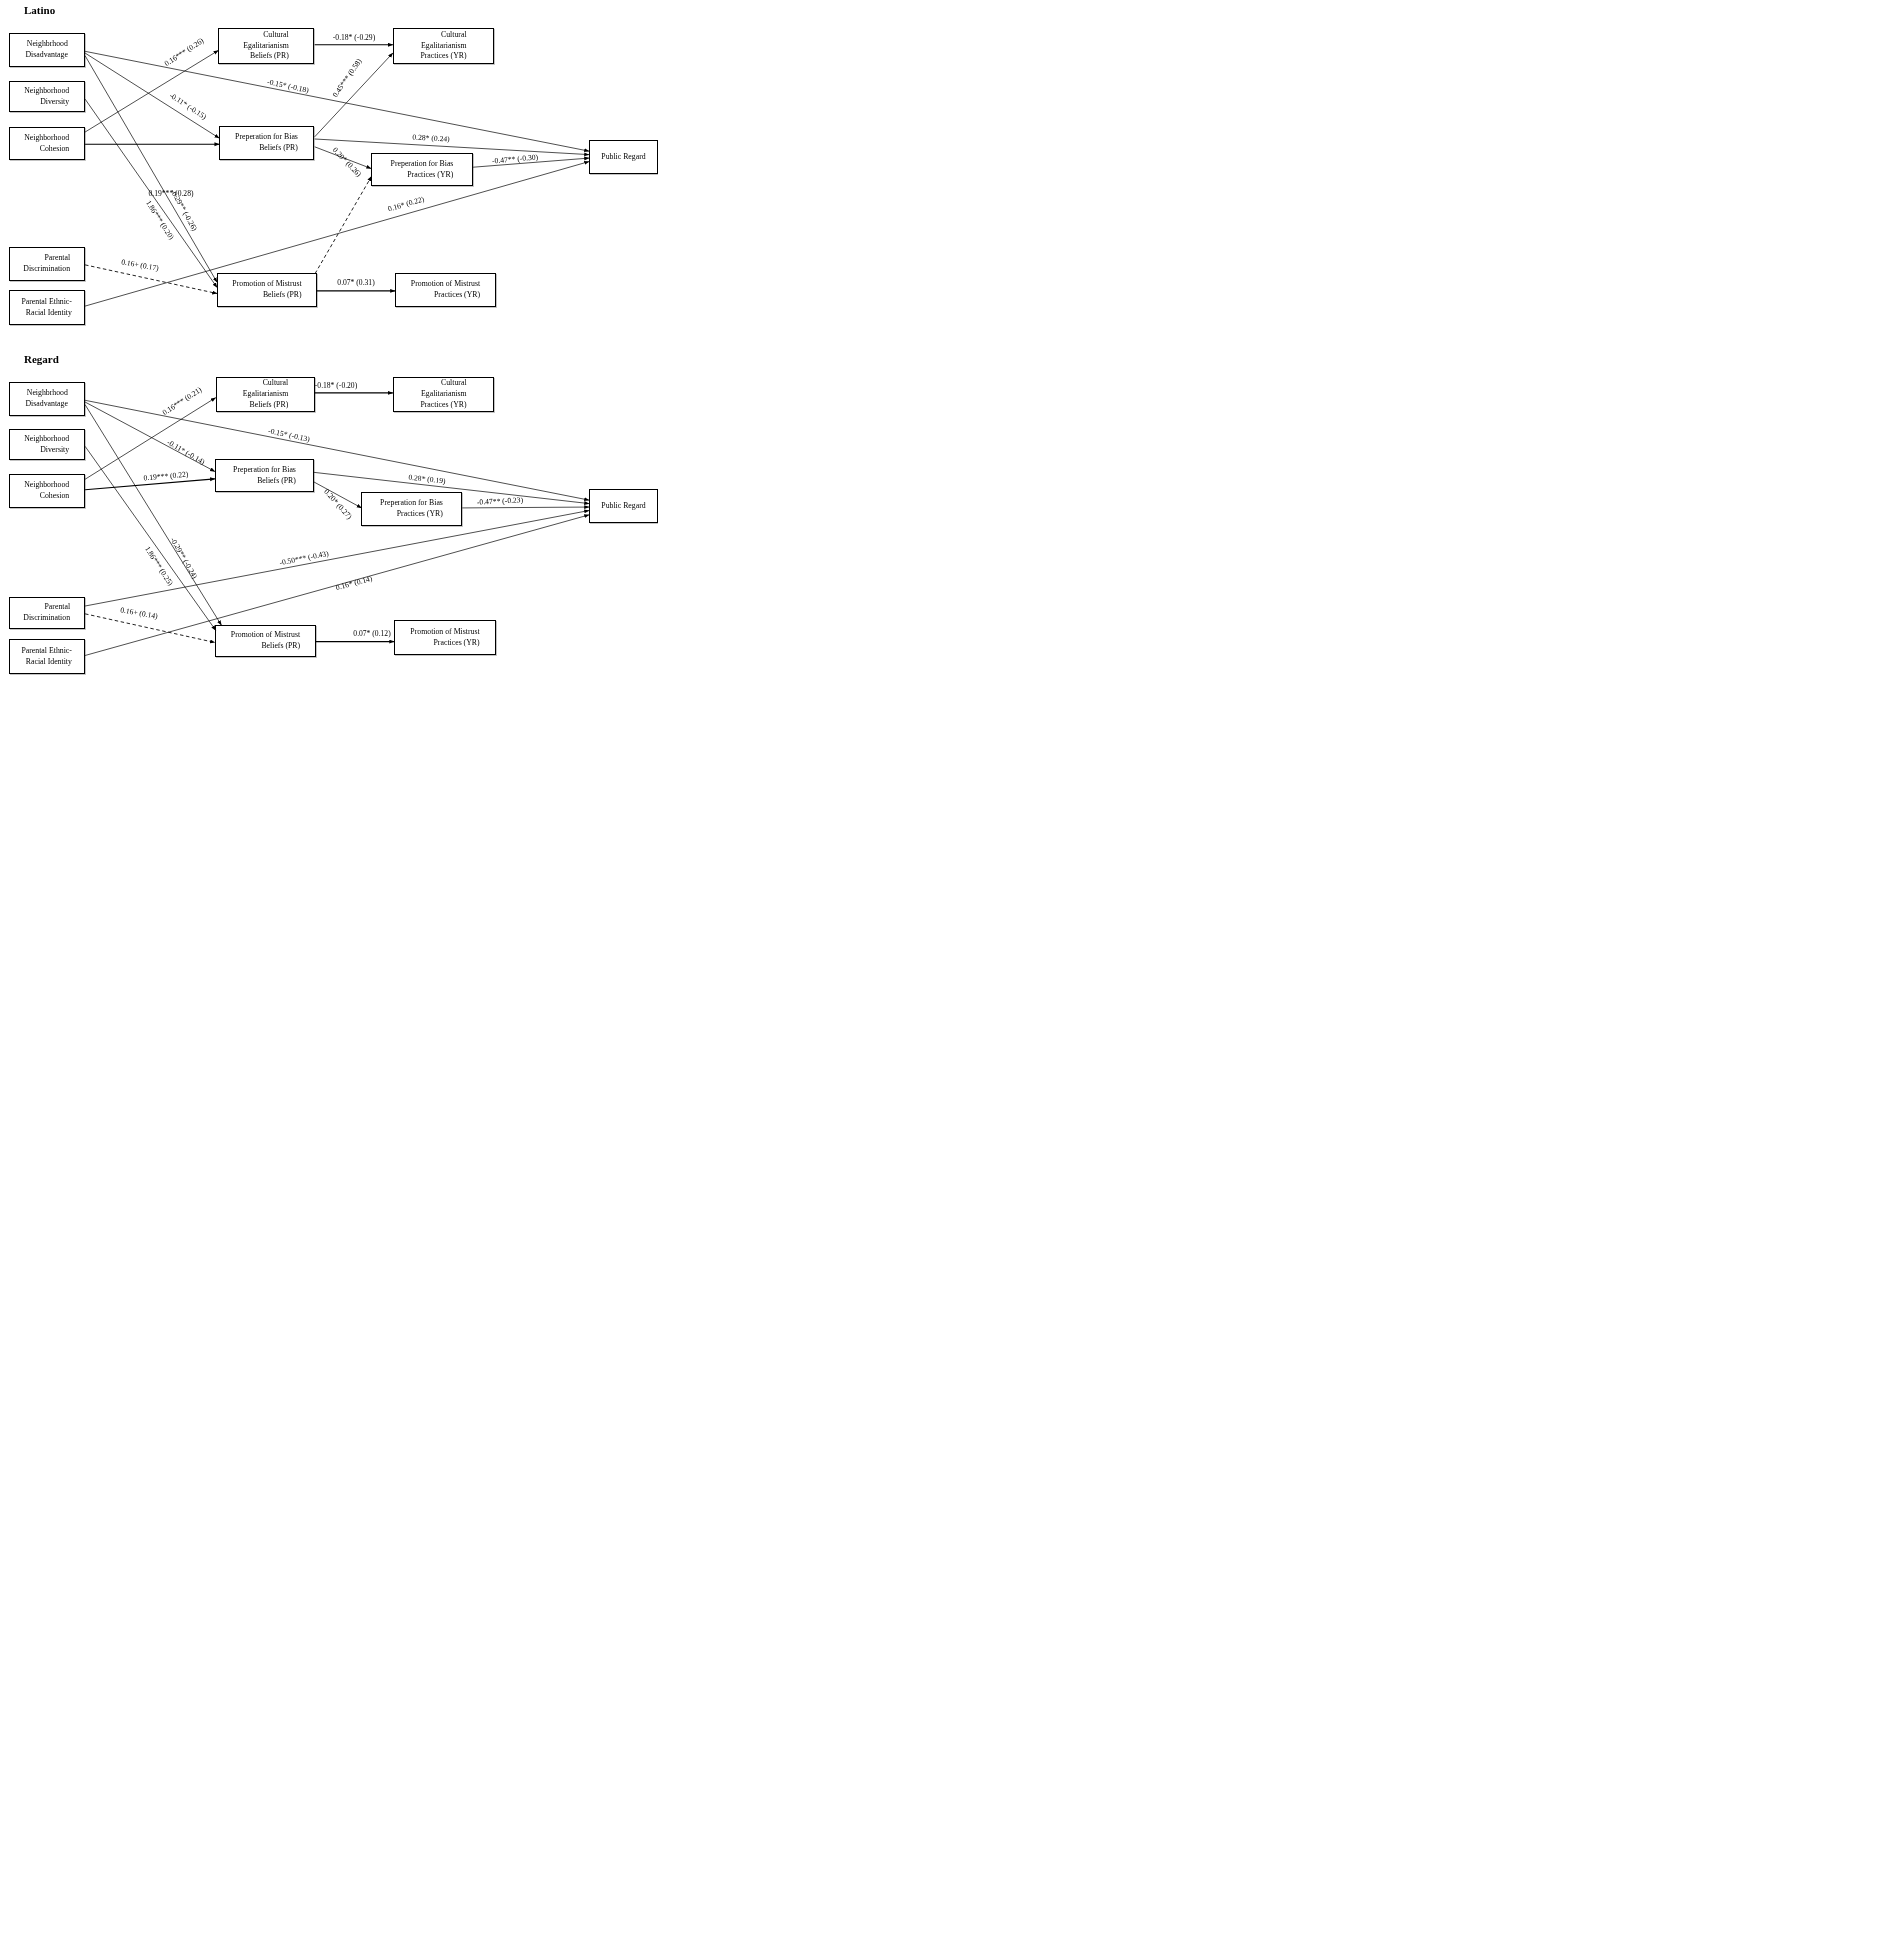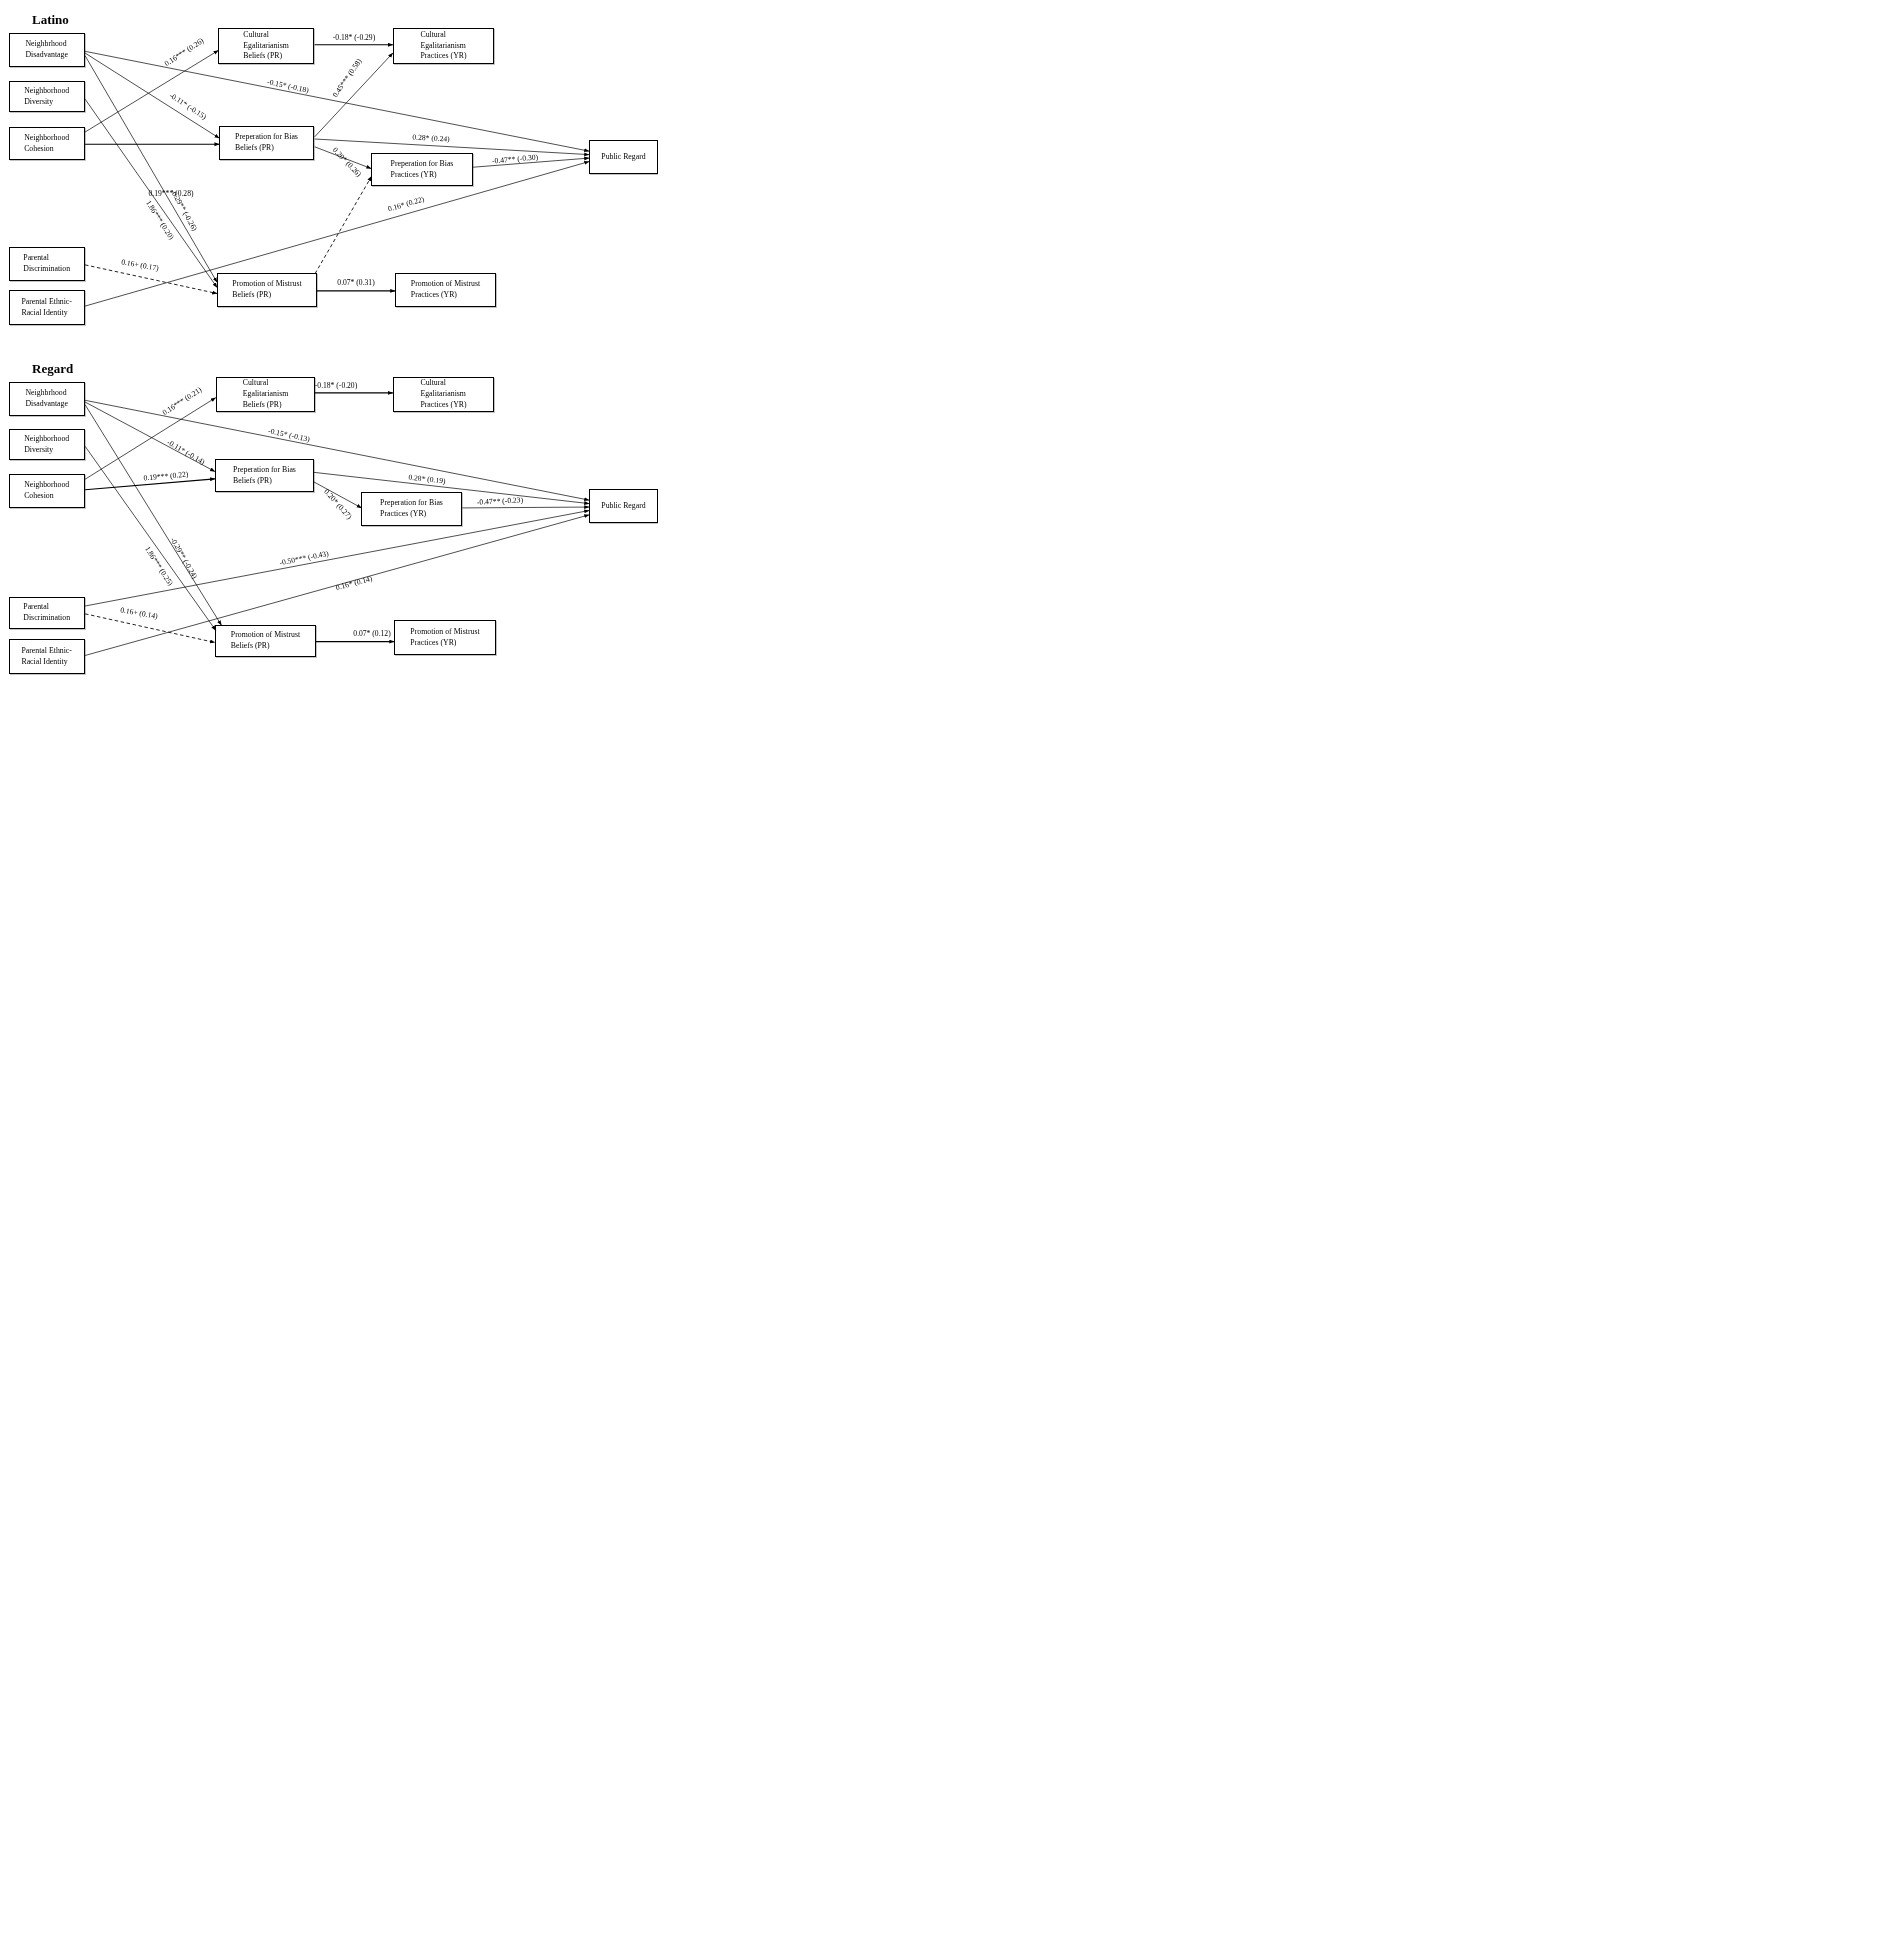--- a/index.html
+++ b/index.html
@@ -1,21 +1,21 @@
 <!DOCTYPE html>
 <html style="font-size:7px"><head>
 <meta charset="utf-8">
 <style>
   html,body{margin:0;padding:0;background:#fff;}
   #canvas{position:relative;width:658px;height:676px;background:#fff;
           font-family:"Liberation Serif","DejaVu Serif",serif;color:#000;overflow:hidden;}
-  .panel-title{position:absolute;font-size:13px;font-weight:bold;margin:8px;z-index:5;}
+  .panel-title{position:absolute;font-size:11px;font-weight:bold;margin:0;z-index:5;}
   .node{position:absolute;box-sizing:border-box;border:1.3px solid #000;background:#fff;
         box-shadow:0.9px 0.9px 0 #bdbdbd;display:flex;align-items:center;justify-content:center;
-        text-align:left;z-index:2;}
+        text-align:right;z-index:2;}
   .node span{white-space:pre-line;font-size:7.8px;line-height:1.4;padding:0.9px 1.7px;}
   #wires{position:absolute;left:0;top:0;z-index:3;pointer-events:none;}
   #wires line{stroke:#000;}
   .w-thin{stroke-width:1.6;}
   .w-thick{stroke-width:2.6;}
   .w-dash{stroke-width:2;stroke-dasharray:8 6;}
   .edge-label{position:absolute;font-size:7.6px;white-space:nowrap;z-index:4;
               transform-origin:center center;}
 </style>
 </head>

